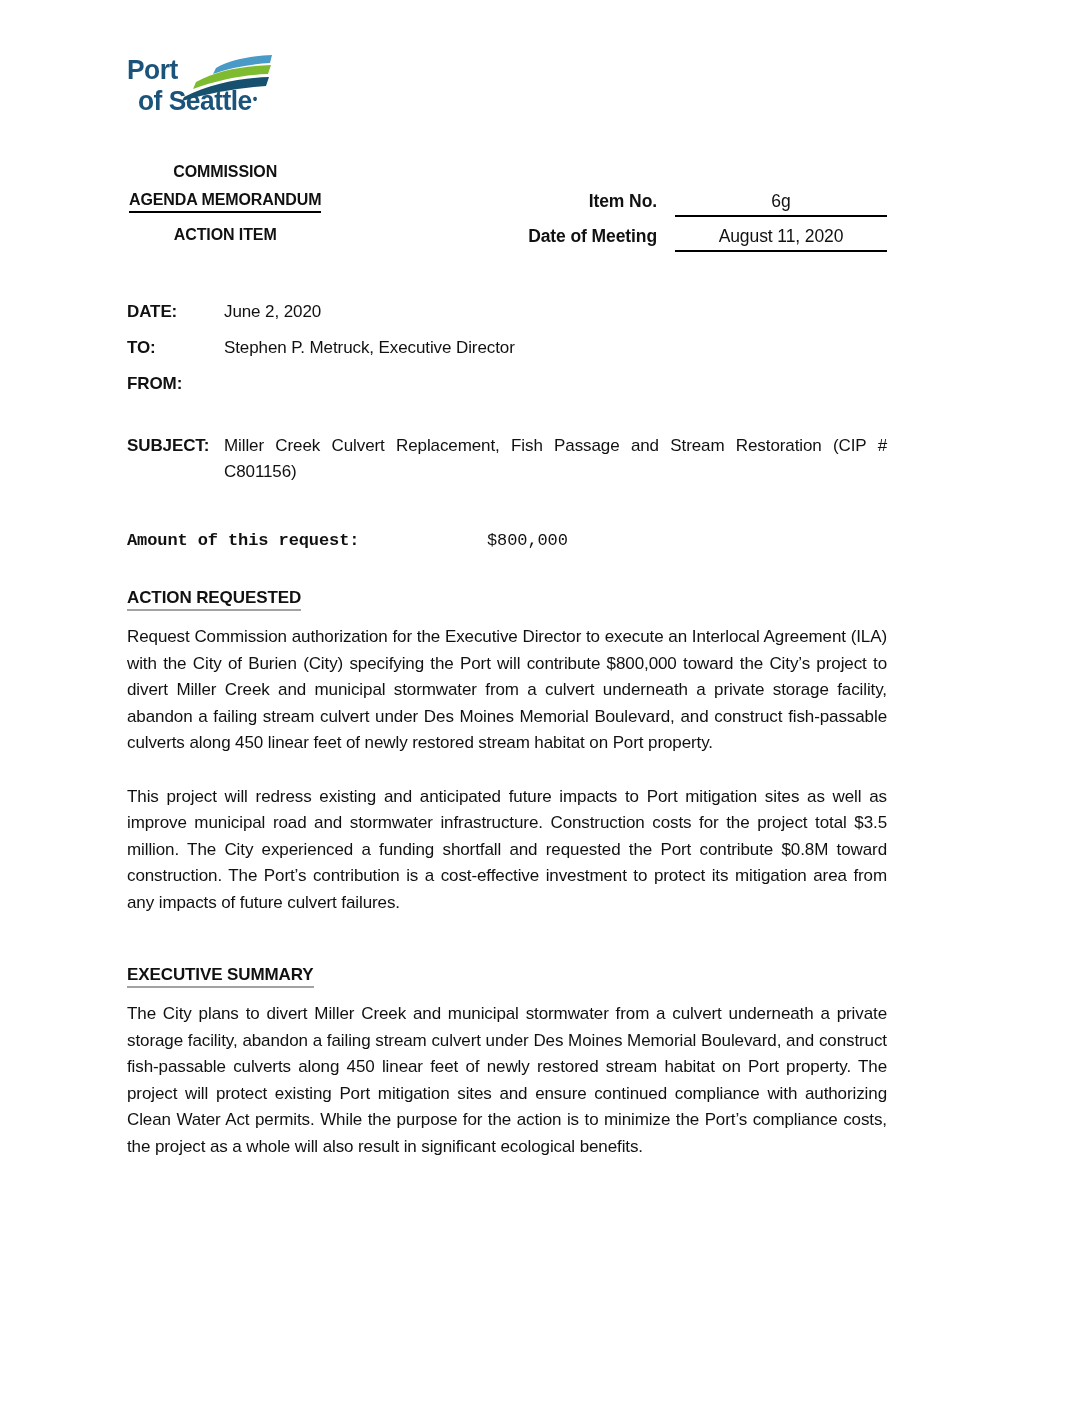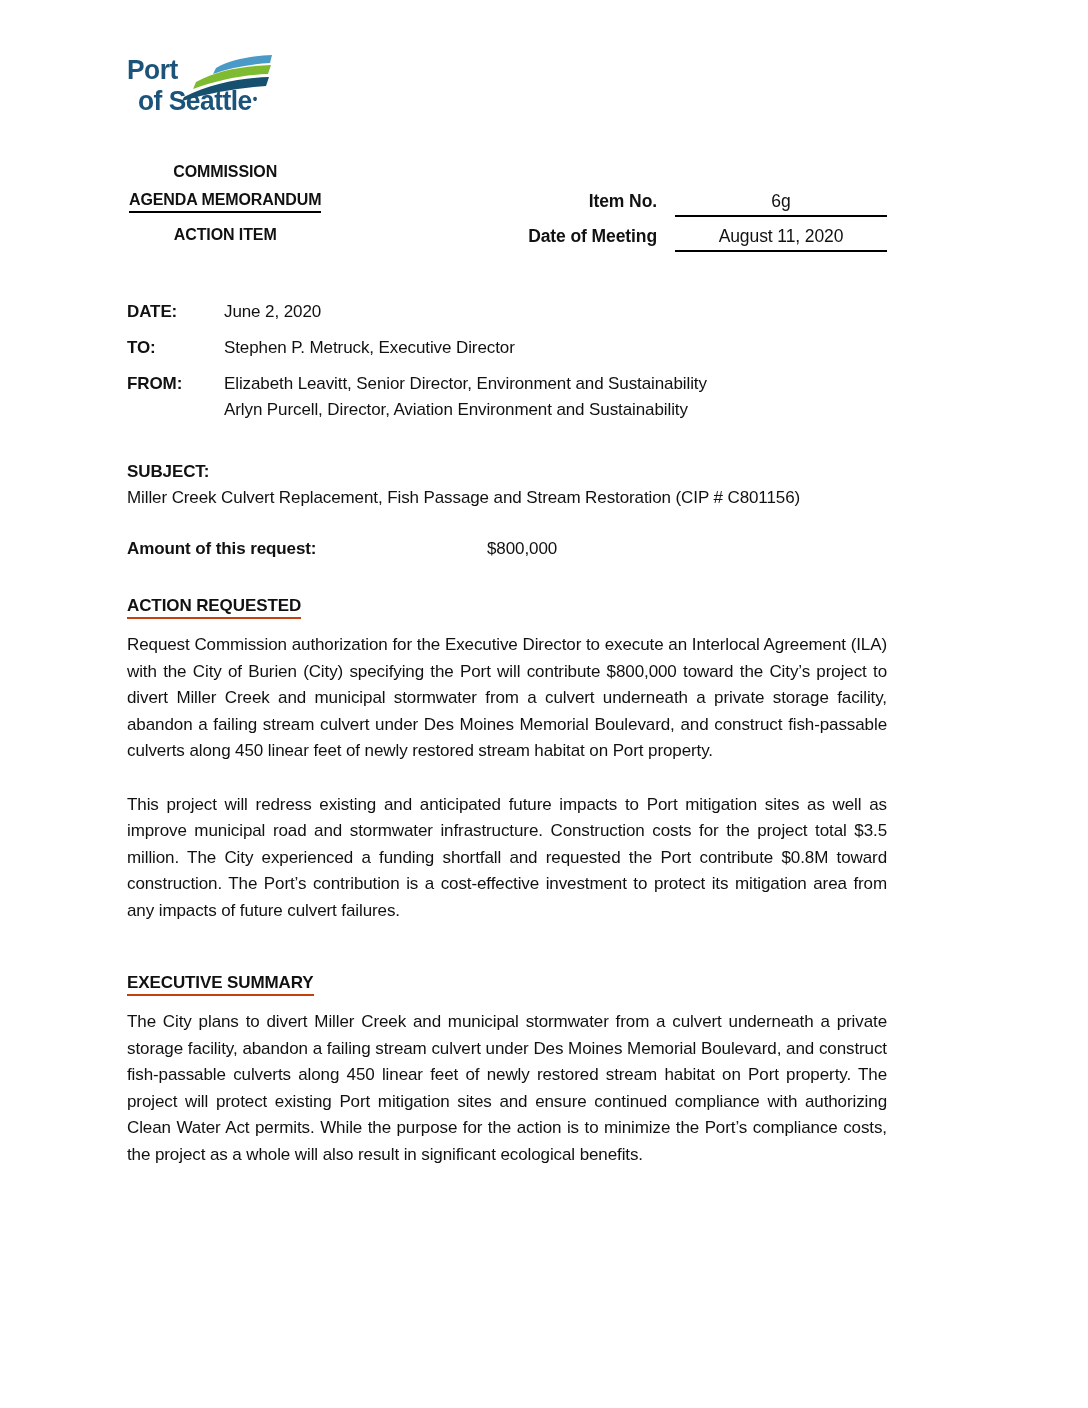--- a/index.html
+++ b/index.html
@@ -103,37 +103,38 @@
     display: flex;
     margin-bottom: 10px;
     line-height: 26px;
   }
   .memo-label {
     width: 97px;
     flex-shrink: 0;
     font-weight: bold;
   }
   .memo-value { flex: 1; }
-  .memo-row.subject { margin-top: 36px; flex-direction: column; }
+  .memo-row.subject { margin-top: 36px; }
   .memo-row.subject .memo-value { text-align: justify; }
 
   
   .amount-row {
     display: flex;
-    margin-top: 25px;
+    margin-top: 43px;
     line-height: 26px;
+    font-family: Liberation Mono, monospace;
   }
   .amount-label { font-weight: bold; width: 360px; flex-shrink: 0; }
 
   
   .section { margin-top: 34px; }
   .section-heading {
     display: inline-block;
     font-weight: bold;
-    border-bottom: 2px solid #c2410c;
+    border-bottom: 2px solid #a3a3a3;
     padding-bottom: 1px;
   }
   .section p {
     margin: 13px 0 0 0;
     text-align: justify;
     line-height: 26.5px;
   }
   .section p + p { margin-top: 27px; }
   .section.exec { margin-top: 49px; }
 </style>
@@ -174,24 +175,20 @@
     <div class="memo-row">
       <span class="memo-label">DATE:</span>
       <span class="memo-value">June 2, 2020</span>
     </div>
     <div class="memo-row">
       <span class="memo-label">TO:</span>
       <span class="memo-value">Stephen P. Metruck, Executive Director</span>
     </div>
     <div class="memo-row">
       <span class="memo-label">FROM:</span>
-      <span class="memo-value">
-        <div>Elizabeth Leavitt, Senior Director, Environment and Sustainability</div>
-        <div>Arlyn Purcell, Director, Aviation Environment and Sustainability</div>
-      </span>
     </div>
     <div class="memo-row subject">
       <span class="memo-label">SUBJECT:</span>
       <span class="memo-value">Miller Creek Culvert Replacement, Fish Passage and Stream Restoration (CIP # C801156)</span>
     </div>
   </div>
 
   <div class="amount-row">
     <span class="amount-label">Amount of this request:</span>
     <span class="amount-value">$800,000</span>

